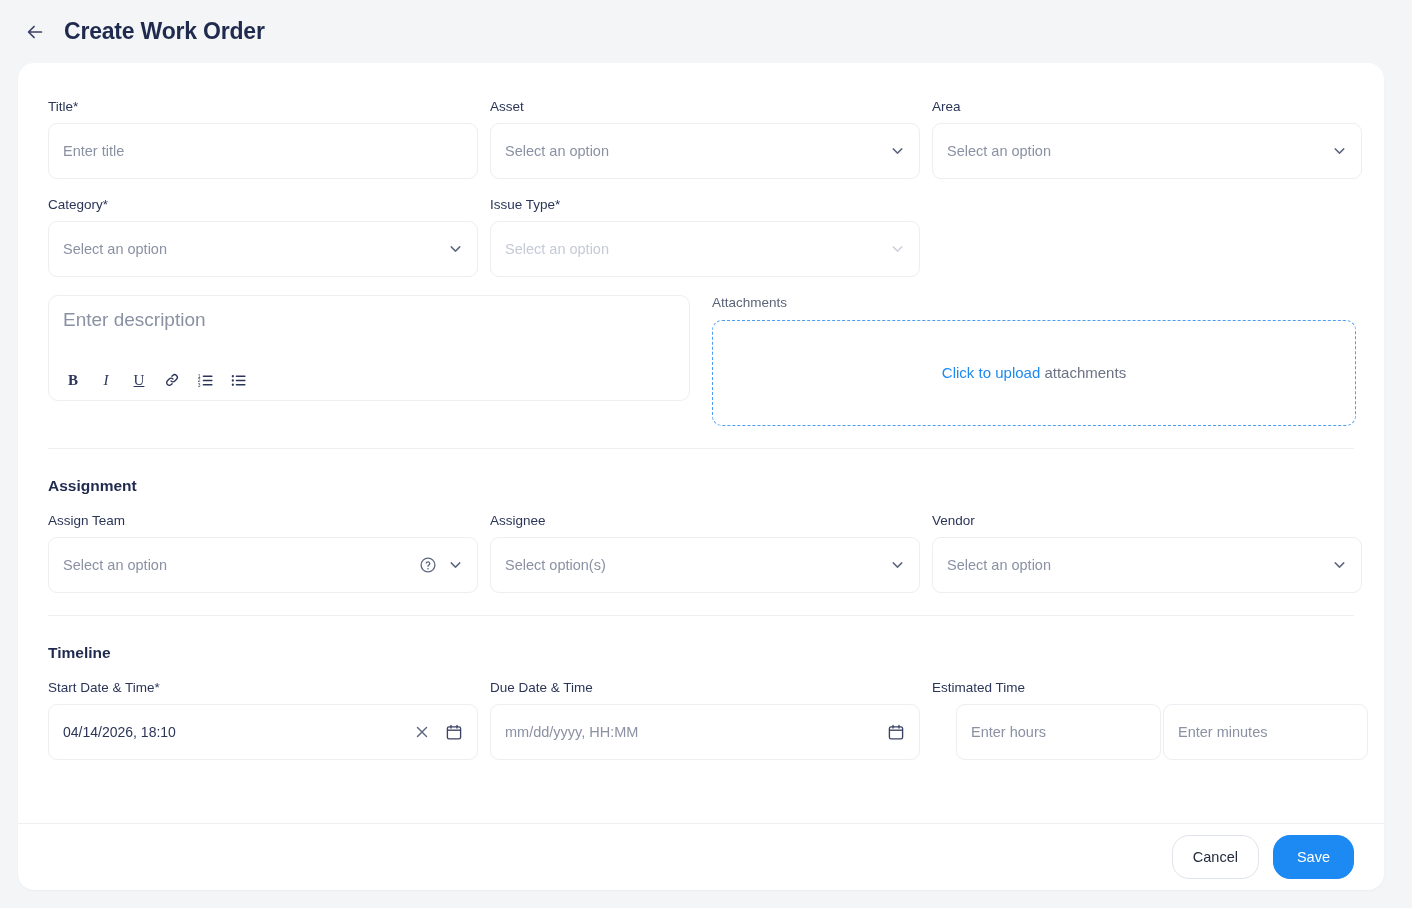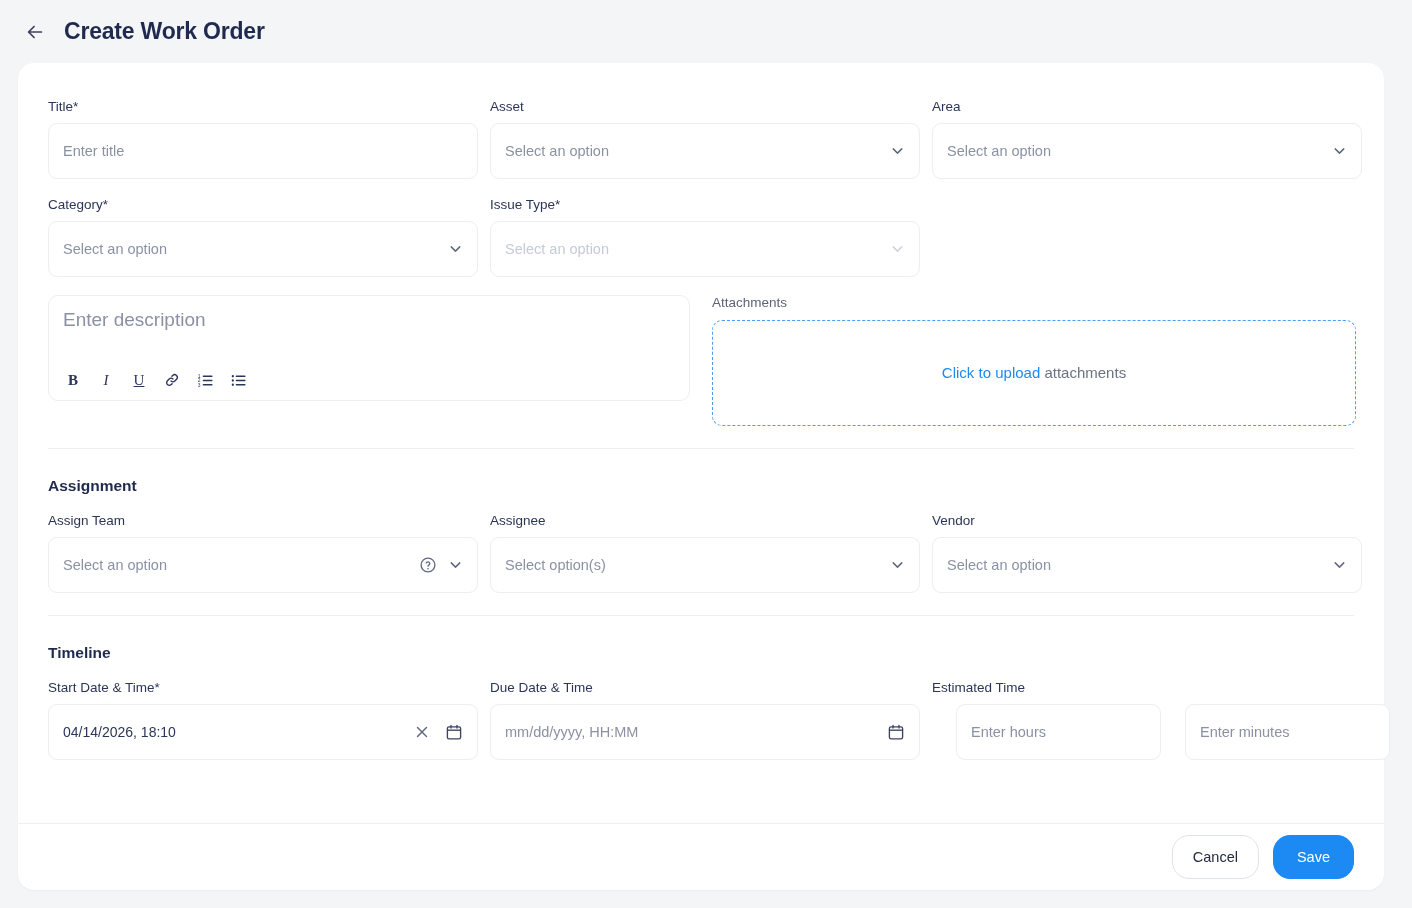--- a/index.html
+++ b/index.html
@@ -103,21 +103,21 @@
   .dz-link { color: #1d89f3; }
 
   
   .divider { height: 1px; background: #eceef2; margin: 22px 0 0 0; }
   .section-title {
     font-size: 15.5px; font-weight: bold; color: #1f2a4e;
     margin: 28px 0 18px 0;
   }
 
   
-  .pair { display: flex; gap: 24px; padding-left: 24px; }
+  .pair { display: flex; gap: 2px; padding-left: 24px; }
   .pair .input-box { width: 205px; flex: 0 0 205px; }
 
   
   .card-footer {
     position: absolute; left: 0; right: 0; bottom: 0; height: 67px;
     border-top: 1px solid #eef0f3;
     display: flex; align-items: center; justify-content: flex-end;
     gap: 14px; padding-right: 30px;
     border-bottom-left-radius: 16px; border-bottom-right-radius: 16px;
   }

